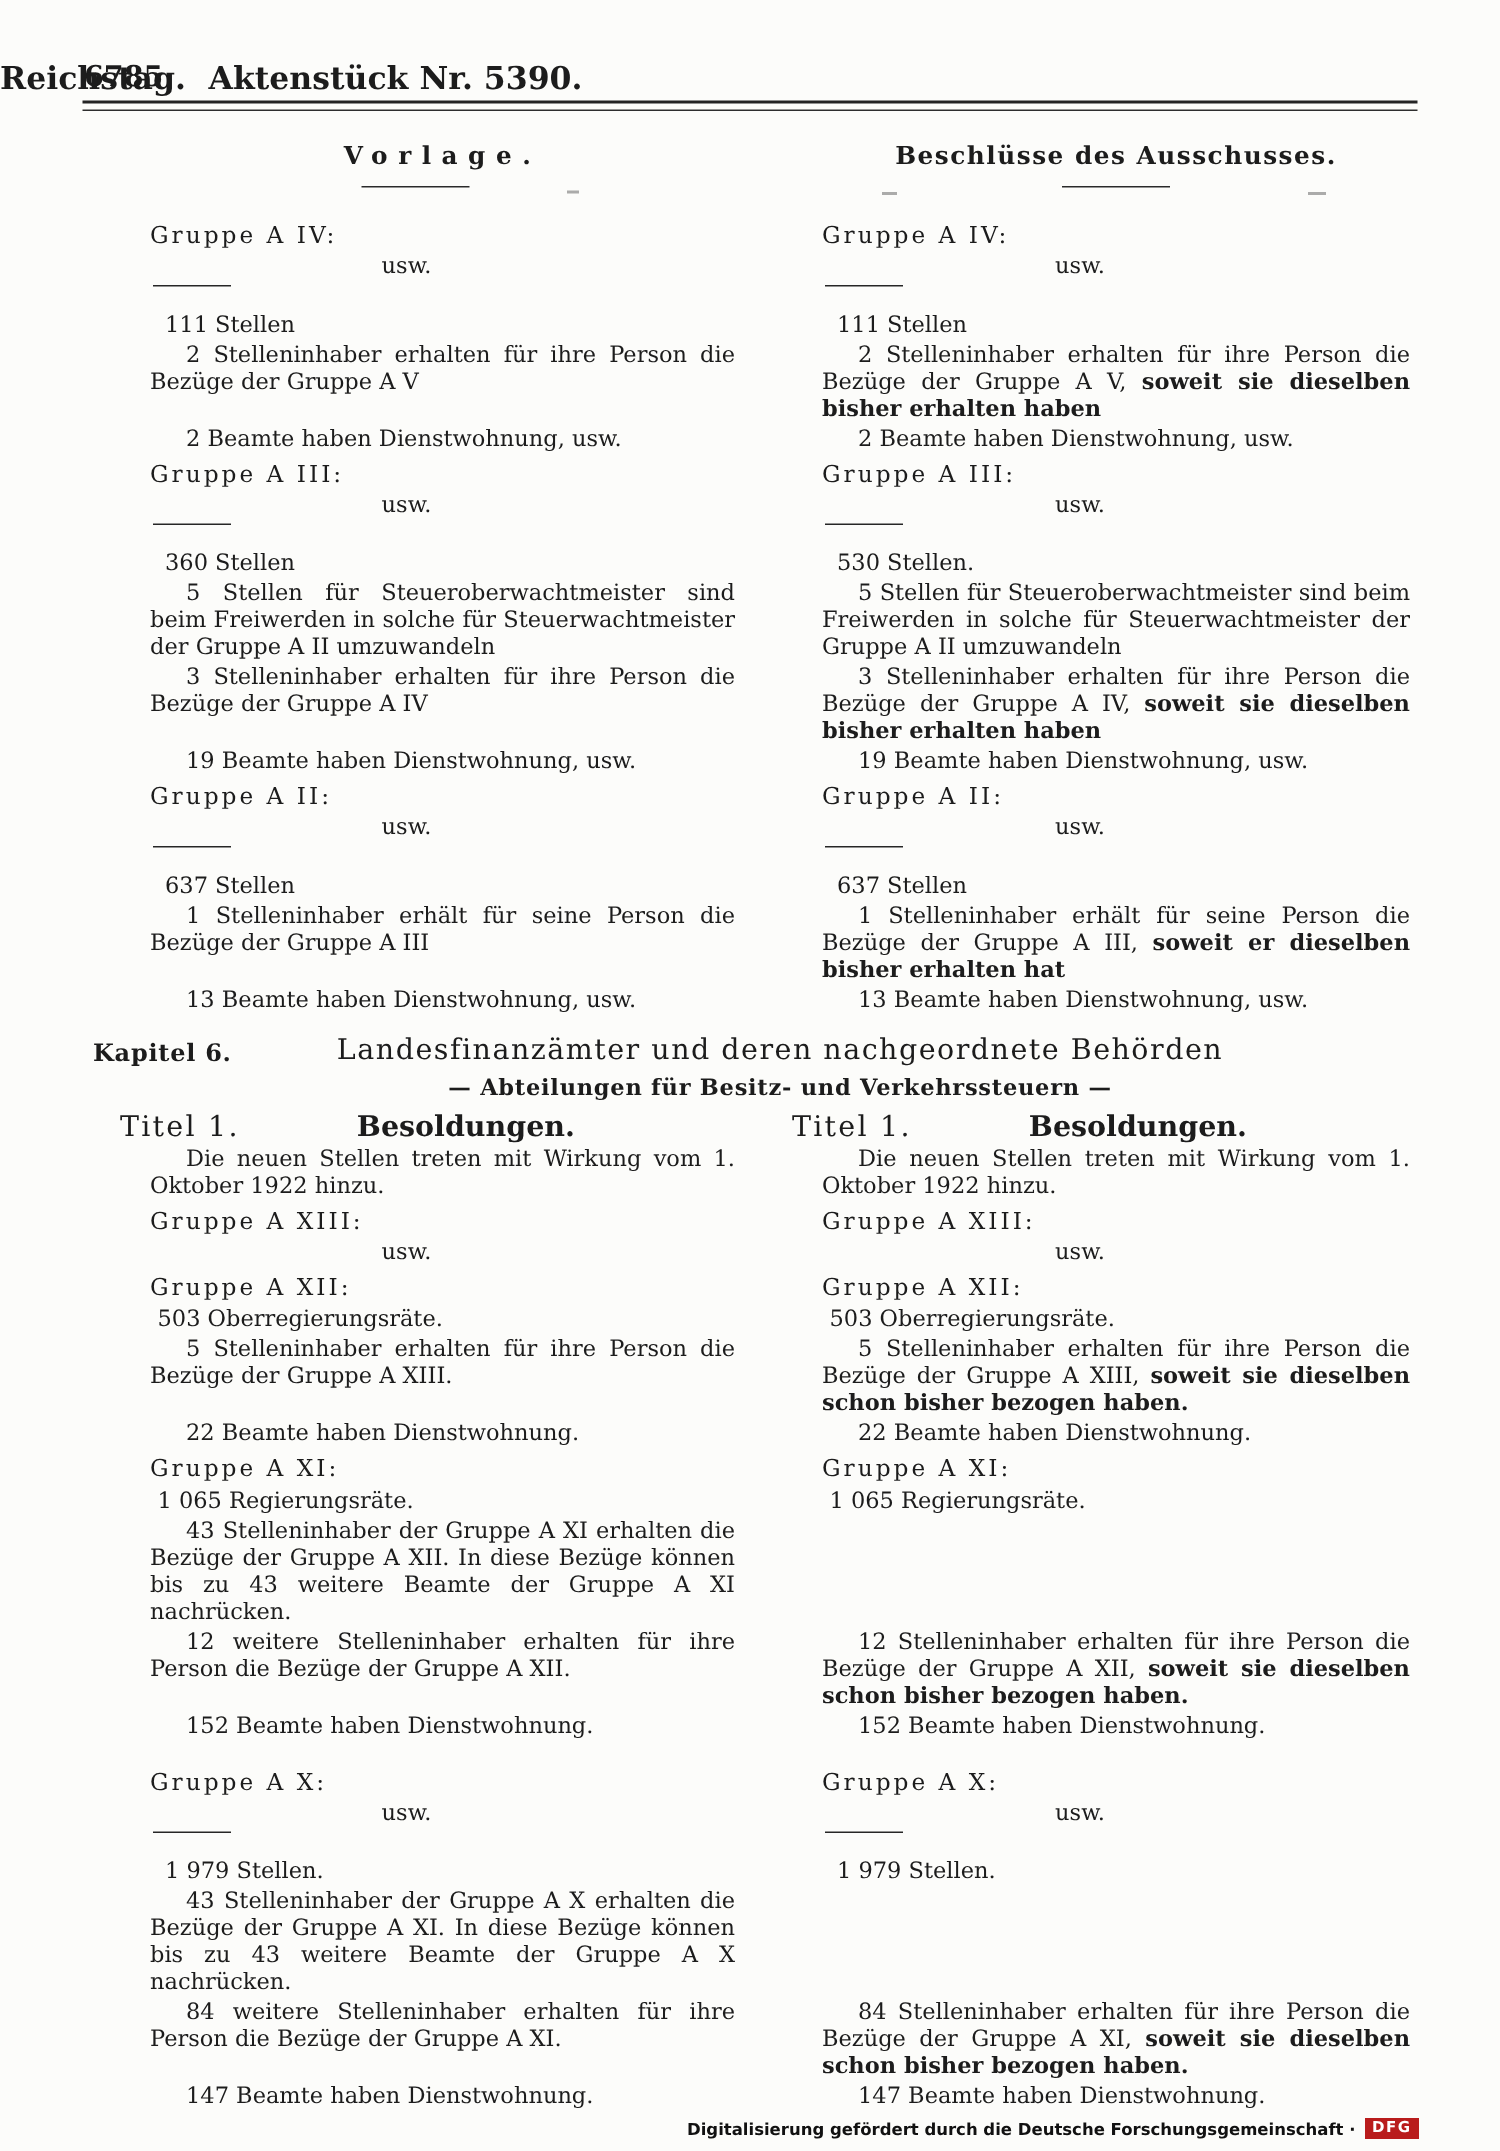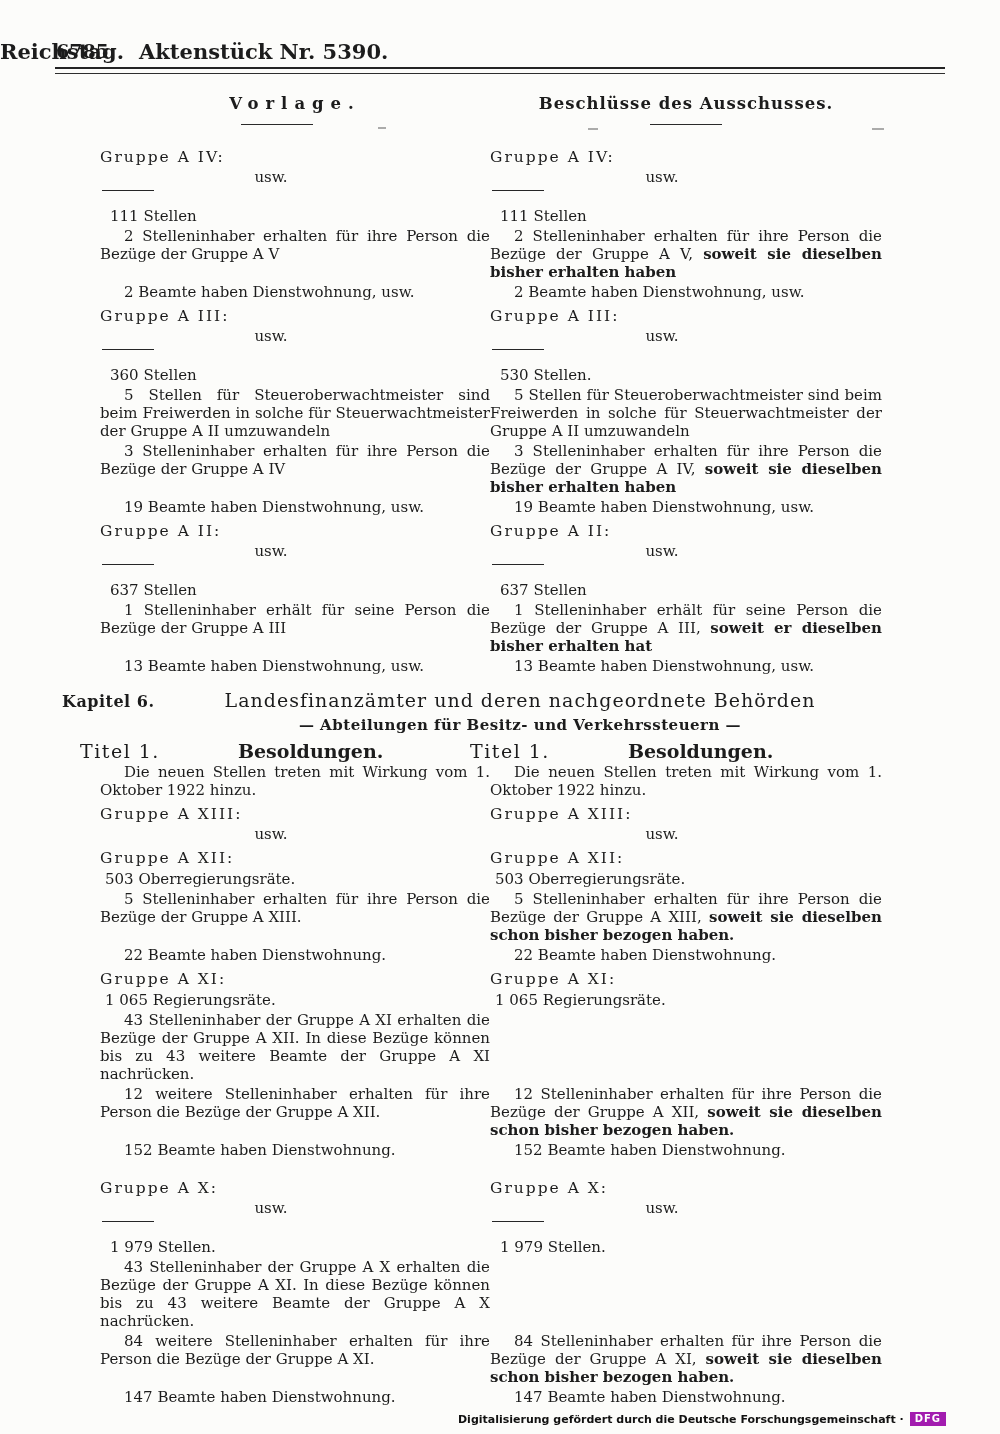--- a/index.html
+++ b/index.html
@@ -8,30 +8,30 @@
 
   
   .page-num{position:absolute;left:56px;top:40px;font-size:19px;font-weight:bold;}
   .masthead{position:absolute;top:39px;left:0;width:100%;text-align:left;font-size:21px;font-weight:bold;}
   .mh2{margin-left:15px;}
   .double-rule{position:absolute;top:67px;left:55px;right:55px;height:4px;
                border-top:2px solid #242424;border-bottom:1.4px solid #2e2e2e;}
 
   
   .colheads{position:absolute;top:94px;left:100px;width:840px;display:grid;
-            grid-template-columns:390px 392px;}
+            grid-template-columns:390px 392px;column-gap:58px;}
   .colhead{text-align:center;font-weight:bold;font-size:16.5px;}
   .sperr{letter-spacing:7px;}
   .tight{letter-spacing:1px;}
   .hrule{width:72px;border-top:1.6px solid #2a2a2a;margin:11px auto 0;}
   .colhead.vorlage .hrule{transform:translateX(-18px);}
 
   
   .content{position:absolute;top:142px;left:100px;width:840px;}
-  .row{display:grid;grid-template-columns:390px 392px;align-items:start;}
+  .row{display:grid;grid-template-columns:390px 392px;column-gap:58px;align-items:start;}
   .cell{min-width:0;}
   p.para{margin:2px 0 0;text-indent:24px;text-align:justify;font-size:15px;line-height:18px;}
   .row.mt p.para{}
   .group{font-size:15.5px;letter-spacing:2px;margin-top:6px;line-height:19px;white-space:nowrap;}
   .row.mt-lg .group{margin-top:20px;}
   .usw{font-size:15px;line-height:18px;text-align:center;padding-right:48px;margin-top:1px;}
   .count-rule{width:52px;border-top:1.6px solid #262626;margin:4px 0 2px 2px;}
   .count{font-size:15px;line-height:18px;padding-left:10px;margin-top:16px;}
   .numline{font-size:15px;line-height:18px;padding-left:5px;margin-top:2px;}
   .titel{display:flex;font-size:19px;margin-top:2px;line-height:19px;}
@@ -42,21 +42,21 @@
   
   .chapter{position:relative;margin:14px 0 6px;}
   .chapter-line{position:relative;text-align:center;}
   .chapter-label{position:absolute;left:-38px;top:3px;font-weight:bold;font-size:16px;letter-spacing:.5px;}
   .chapter-title{font-size:19px;letter-spacing:1px;}
   .chapter-subtitle{text-align:center;font-weight:bold;font-size:15px;margin-top:5px;letter-spacing:.5px;}
 
   
   .footer{position:absolute;right:54px;bottom:8px;display:flex;align-items:center;gap:6px;
           font-family:"DejaVu Sans",sans-serif;font-size:11px;font-weight:bold;color:#111;}
-  .dfg-logo{display:inline-block;background:#a21caf;color:#ffffff;font-size:10px;font-weight:bold;
+  .dfg-logo{display:inline-block;background:#b91c1c;color:#ffffff;font-size:10px;font-weight:bold;
             padding:1px 5px 2px;letter-spacing:1px;font-family:"DejaVu Sans",sans-serif;}
 
   
   .artifact{position:absolute;height:2px;background:#5a5a5a;opacity:.5;}
 </style>
 </head>
 <body>
 
 <div class="page">
 

